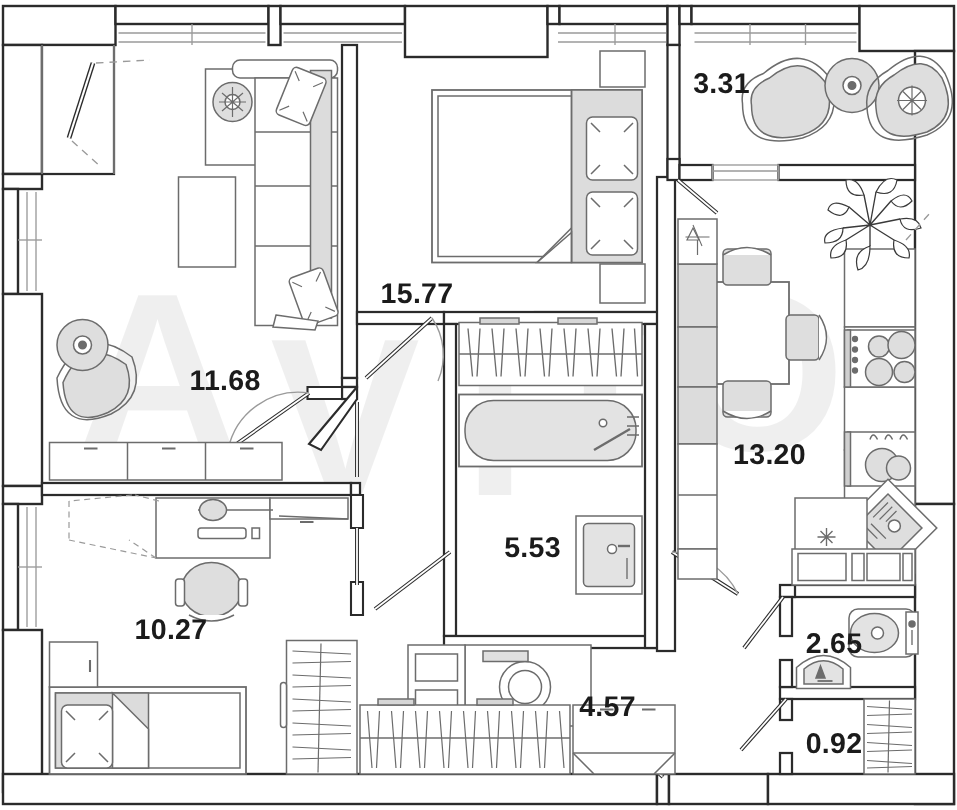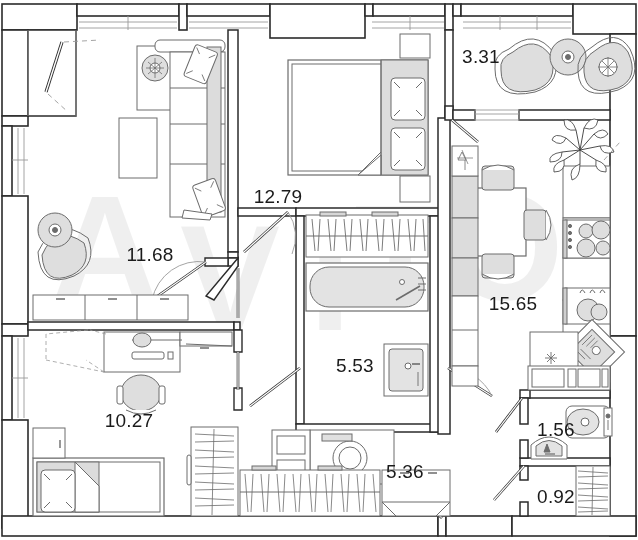--- a/index.html
+++ b/index.html
@@ -20,21 +20,21 @@
   #plan-svg {
     position: absolute;
     left: 0; top: 0;
     width: 638px;
     height: 540px;
   }
   .area-label {
     position: absolute;
     font-family: "Liberation Sans", sans-serif;
     font-size: 19px;
-    font-weight: 400;
+    font-weight: 700;
     color: #1b1b1b;
     letter-spacing: 0.2px;
     white-space: nowrap;
     transform: translate(-50%, -50%);
     pointer-events: none;
   }
 </style>
 </head>
 <body>
 
@@ -553,22 +553,22 @@
     </g>
 
     <g stroke="#9a9a9a" stroke-width="0.8" fill="none">
       <line x1="28" y1="30" x2="28" y2="116"></line>
       <line x1="76" y1="30" x2="76" y2="116"></line>
     </g>
 
   </svg>
 
   <div class="area-label" style="left:150px; top:255px;">11.68</div>
-  <div class="area-label" style="left:278px; top:197px;">12.79</div>
+  <div class="area-label" style="left:278px; top:197px;">15.77</div>
   <div class="area-label" style="left:481px; top:57px;">3.31</div>
-  <div class="area-label" style="left:513px; top:304px;">15.65</div>
+  <div class="area-label" style="left:513px; top:304px;">13.20</div>
   <div class="area-label" style="left:355px; top:366px;">5.53</div>
-  <div class="area-label" style="left:129px; top:421px;">10.27</div>
-  <div class="area-label" style="left:405px; top:472px;">5.36</div>
-  <div class="area-label" style="left:556px; top:430px;">1.56</div>
+  <div class="area-label" style="left:114px; top:421px;">10.27</div>
+  <div class="area-label" style="left:405px; top:472px;">4.57</div>
+  <div class="area-label" style="left:556px; top:430px;">2.65</div>
   <div class="area-label" style="left:556px; top:497px;">0.92</div>
 
 </div>
 
 </body></html>

